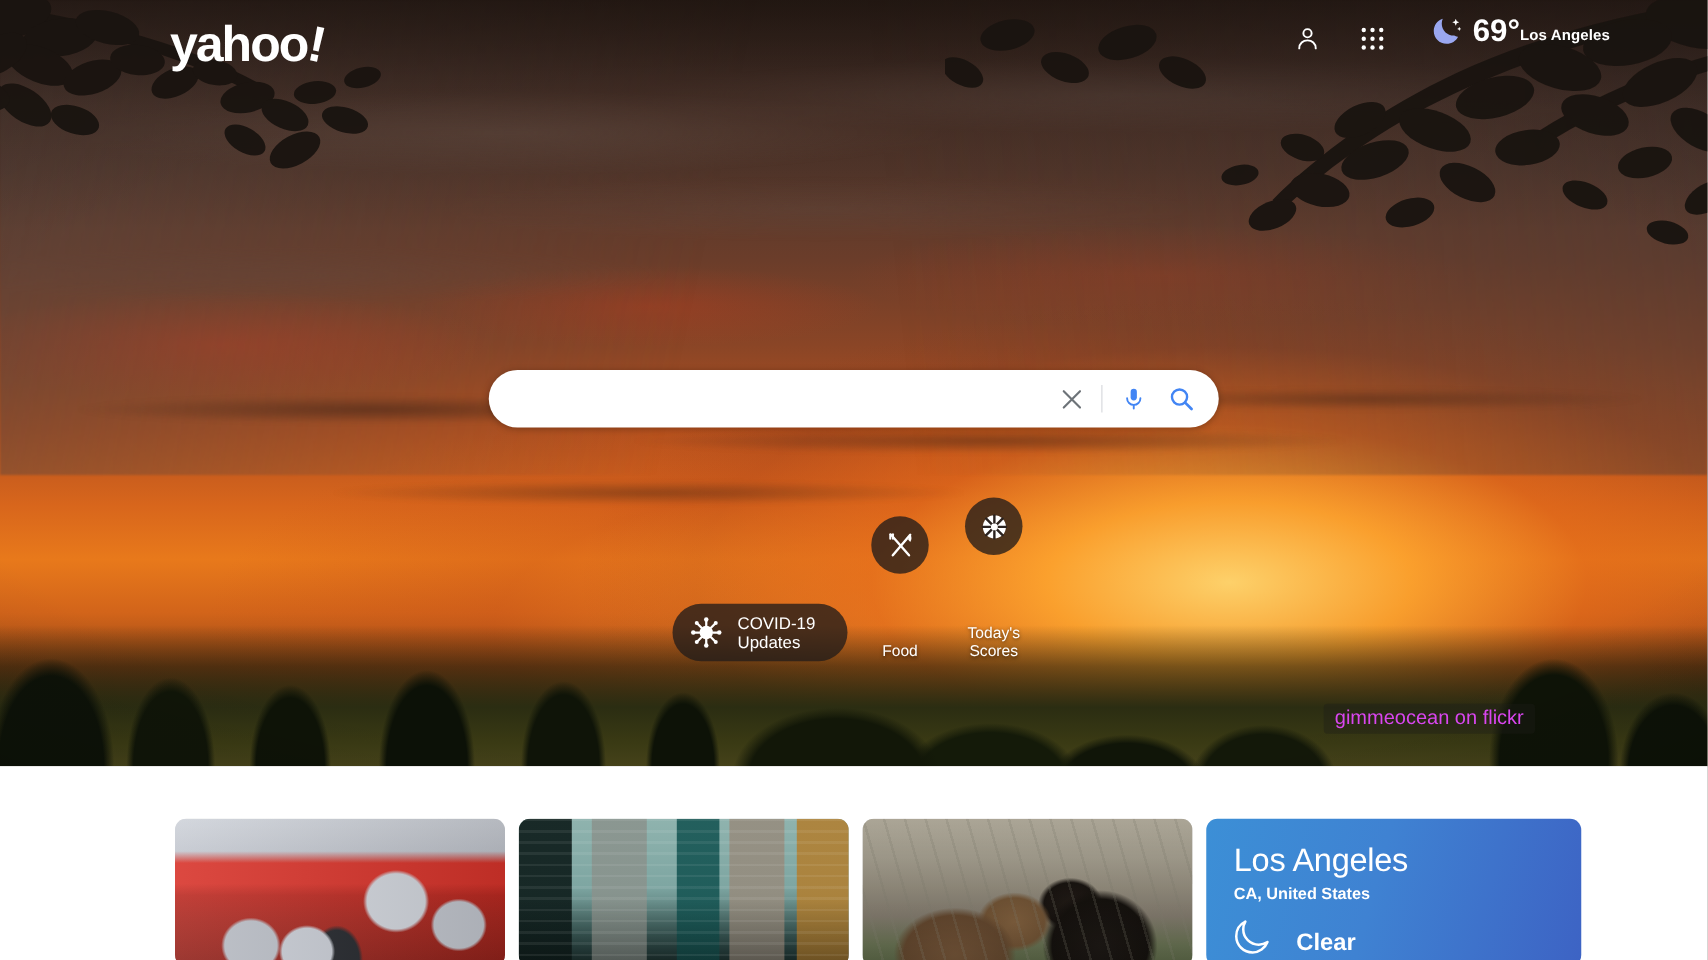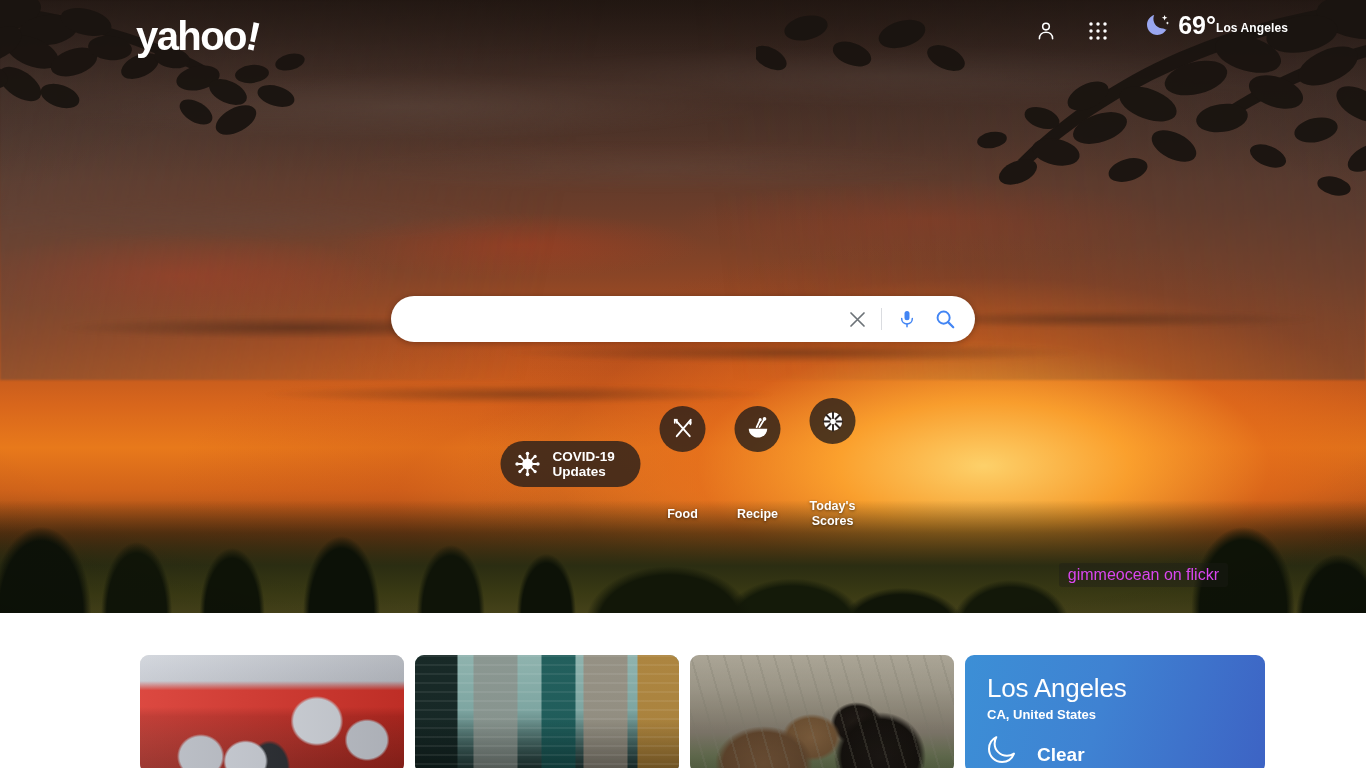--- a/index.html
+++ b/index.html
@@ -238,24 +238,23 @@
   }
   .go-btn { margin-left: 10px; }
 
   
   .shortcuts {
     position: absolute;
     top: 398px;
     left: 50%;
     transform: translateX(-50%);
     display: flex;
-    align-items: center;
+    align-items: flex-end;
     gap: 9px;
     z-index: 5;
-    font-weight: bold;
   }
 
   .sc-pill {
     display: flex;
     align-items: center;
     gap: 12px;
     height: 46px;
     padding: 0 20px 0 14px;
     background: rgba(35,28,25,0.78);
     border-radius: 23px;
@@ -617,34 +616,20 @@
             <path d="M4.4 3.6 L4.4 7.2"></path>
             <path d="M6.6 3.6 L6.6 7.2"></path>
           </g>
         </svg>
       </div>
       <div class="sc-label">Food</div>
     </div>
 
 
 
-    <div class="sc-item">
-      <div class="sc-circle">
-        <svg width="25" height="25" viewBox="0 0 26 26">
-          <path d="M3.4 13.2 L22.6 13.2 C22.6 18.4 18.4 22.4 13.0 22.4 C7.6 22.4 3.4 18.4 3.4 13.2 Z" fill="#ffffff"></path>
-          <g stroke="#ffffff" stroke-width="1.9" stroke-linecap="round">
-            <path d="M14.6 11.6 L19.4 3.6"></path>
-            <path d="M11.6 11.6 L15.0 4.4"></path>
-          </g>
-          <circle cx="19.8" cy="3.0" r="1.9" fill="#ffffff"></circle>
-          <circle cx="15.3" cy="3.8" r="1.6" fill="#ffffff"></circle>
-        </svg>
-      </div>
-      <div class="sc-label">Recipe</div>
-    </div>
 
     <div class="sc-item">
       <div class="sc-circle">
         <svg width="25" height="25" viewBox="0 0 26 26">
           <circle cx="13" cy="13" r="9.6" fill="#ffffff"></circle>
           <g stroke="#2b2320" stroke-width="2.0" stroke-linecap="round">
             <path d="M13 3.4 L13 22.6"></path>
             <path d="M3.4 13 L22.6 13"></path>
             <path d="M6.2 6.2 L19.8 19.8"></path>
             <path d="M19.8 6.2 L6.2 19.8"></path>

